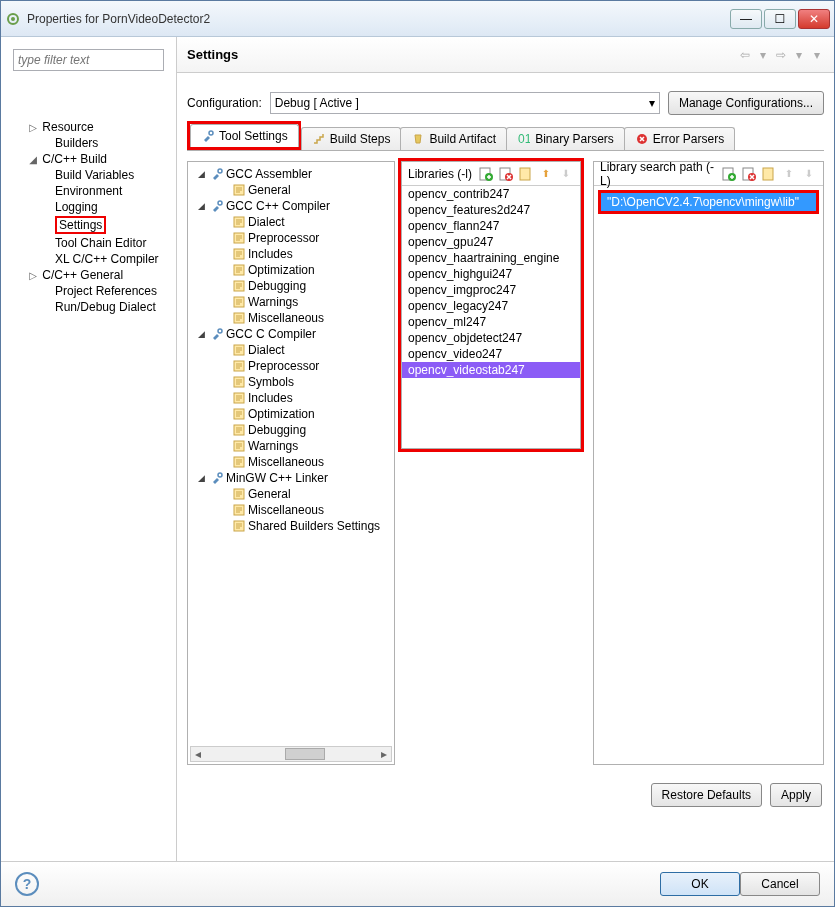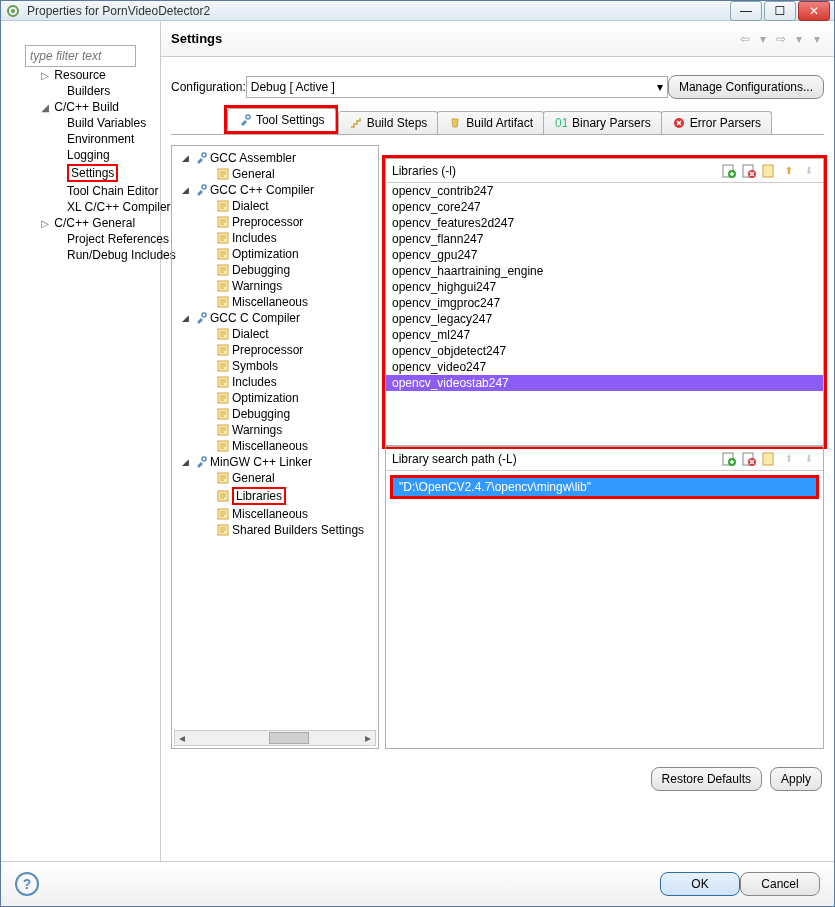--- a/index.html
+++ b/index.html
@@ -1,52 +1,52 @@
 <!DOCTYPE html>
 <html><head>
 <meta charset="utf-8">
 <style>
   * { box-sizing: border-box; font-family: "Segoe UI", Tahoma, sans-serif; font-size: 12px; }
   body { margin: 0; background: #fff; width: 835px; height: 907px; overflow: hidden; }
   .window { width: 835px; height: 907px; border: 1px solid #5a7aa0; display: flex; flex-direction: column; }
-  .titlebar { height: 20px; background: linear-gradient(#f4f8fc,#dde8f4); display: flex; align-items: center; padding: 0 4px; border-bottom: 1px solid #b8c8d8; }
+  .titlebar { height: 36px; background: linear-gradient(#f4f8fc,#dde8f4); display: flex; align-items: center; padding: 0 4px; border-bottom: 1px solid #b8c8d8; }
   .titlebar .icon { width: 16px; height: 16px; margin-right: 6px; display:inline-flex; align-items:center; justify-content:center;}
   .titlebar .title { flex: 1; color: #333; }
   .winbtns { display: flex; gap:0; }
   .winbtn { width:32px; height:20px; border:1px solid #8aa; background:linear-gradient(#f6f9fb,#dfe9f2); display:flex; align-items:center; justify-content:center; border-radius:3px; margin-left:2px;}
   .winbtn.close { background:linear-gradient(#f08080,#d43b2e); border-color:#a33; color:#fff;}
   .body { flex:1; display:flex; flex-direction:column; }
   .maincontent { flex:1; display:flex; }
-  .left-pane { width:160px; border-right:1px solid #ccc; padding:24px; display:flex; flex-direction:column; }
+  .left-pane { width:176px; border-right:1px solid #ccc; padding:12px; display:flex; flex-direction:column;gap:48px; }
   .filter-input { width:100%; height:22px; border:1px solid #abadb3; padding:2px 4px; color:#888; font-style:italic; }
   .tree { }
   .tree-item { padding:1px 0 1px 0; white-space:nowrap; cursor:default; }
   .tree-arrow { display:inline-block; width:12px; text-align:center; color:#666; font-size:10px;}
   .indent1 { padding-left:14px; }
   .indent3 { padding-left:42px; }
   .red-box { border:2px solid #e00; display:inline-block; padding:0 2px; }
   .right-pane { flex:1; display:flex; flex-direction:column; }
   .hdr { height:36px; border-bottom:1px solid #ccc; display:flex; align-items:center; padding:0 10px; background:linear-gradient(#fff,#f4f4f4);}
   .hdr .title { font-weight:bold; font-size:13px; flex:1;}
   .navbtns { display:flex; gap:4px; color:#aaa; }
   .navbtns span { width:14px; text-align:center; }
-  .config-row { padding:18px 10px 10px 10px; display:flex; align-items:center; }
+  .config-row { padding:18px 10px 10px 10px; display:flex; align-items:center; gap:8px;}
   .config-select { flex:1; height:22px; border:1px solid #abadb3; background:#fff; padding:0 4px; display:flex; align-items:center; justify-content:space-between;}
-  .btn { height:24px; padding:0 10px; border:1px solid #888; background:linear-gradient(#f8f8f8,#e4e4e4); border-radius:8px; display:inline-flex; align-items:center; cursor:default;}
+  .btn { height:24px; padding:0 10px; border:1px solid #888; background:linear-gradient(#f8f8f8,#e4e4e4); border-radius:3px; display:inline-flex; align-items:center; cursor:default;}
   .tabs-wrap { padding:0 10px; }
-  .tabs { display:flex; border-bottom:1px solid #b0b0b0; height:26px; align-items:flex-end;justify-content:center; }
+  .tabs { display:flex; border-bottom:1px solid #b0b0b0; height:26px; align-items:flex-end; }
   .tab { padding:4px 10px; border:1px solid #b0b0b0; border-bottom:none; background:linear-gradient(#f8f8f8,#ececec); border-top-left-radius:3px; border-top-right-radius:3px; display:flex; align-items:center; gap:4px; margin-right:-1px; position:relative;}
   .tab.active { background:#fff; z-index:2; }
   .tab .tabicon { width:14px; height:14px; display:inline-flex; align-items:center; justify-content:center;}
   .content-area { display:flex; padding:10px; gap:6px; height:624px;}
   .tool-tree { width:208px; border:1px solid #b0b0b0; padding:4px; overflow:auto; position:relative;}
   .tool-item { padding:1px 0; white-space:nowrap; display:flex; align-items:center; gap:2px;}
   .tool-icon { width:14px; height:14px; display:inline-flex; align-items:center; justify-content:center; }
   .tool-arrow { display:inline-block; width:10px; color:#444; font-size:9px; }
-  .lib-panels { flex:1; display:flex; flex-direction:column; gap:0;margin-top:13px; }
+  .lib-panels { flex:1; display:flex; flex-direction:row; gap:12px; }
   .libbox { border:1px solid #b0b0b0; display:flex; flex-direction:column; }
   .libbox.top { height:288px; }
   .libbox.bottom { flex:1; }
   .libbox.redborder { outline:3px solid #e00; outline-offset:0px; }
   .libhdr { height:24px; border-bottom:1px solid #ccc; display:flex; align-items:center; padding:0 6px; gap:6px;}
   .libhdr .lbl { flex:1; }
   .libhdr .tools { display:flex; gap:4px; }
   .tbtn { width:16px; height:16px; display:inline-flex; align-items:center; justify-content:center; font-size:10px;}
   .liblist { flex:1; overflow:auto; border-top:none; }
   .librow { padding:1px 6px; white-space:nowrap; }
@@ -94,21 +94,21 @@
             <div class="tree-item indent3">Builders</div>
             <div class="tree-item indent1"><span class="tree-arrow">◢</span> C/C++ Build</div>
             <div class="tree-item indent3">Build Variables</div>
             <div class="tree-item indent3">Environment</div>
             <div class="tree-item indent3">Logging</div>
             <div class="tree-item indent3"><span class="red-box">Settings</span></div>
             <div class="tree-item indent3">Tool Chain Editor</div>
             <div class="tree-item indent3">XL C/C++ Compiler</div>
             <div class="tree-item indent1"><span class="tree-arrow">▷</span> C/C++ General</div>
             <div class="tree-item indent3">Project References</div>
-            <div class="tree-item indent3">Run/Debug Includes</div>
+            <div class="tree-item indent3">Run/Debug Dialect</div>
           </div>
       </div>
 
       <div class="right-pane">
         <div class="hdr">
           <span class="title">Settings</span>
           <div class="navbtns">
             <span>⇦</span>
             <span>▾</span>
             <span>⇨</span>
@@ -380,30 +380,20 @@
               </div>
               <div class="tool-item" style="padding-left: 28px;">
                 <span class="tool-arrow"></span>
                 <span class="tool-icon">
                   <svg width="12" height="12">
                     <rect x="1" y="1" width="10" height="10" fill="#ffe9a8" stroke="#c9a54a"></rect>
                     <path d="M3 4h6M3 6h6M3 8h4" stroke="#c9a54a"></path>
                   </svg>
                 </span>
                 <span>General</span>
-              </div>
-              <div class="tool-item" style="padding-left: 28px;">
-                <span class="tool-arrow"></span>
-                <span class="tool-icon">
-                  <svg width="12" height="12">
-                    <rect x="1" y="1" width="10" height="10" fill="#ffe9a8" stroke="#c9a54a"></rect>
-                    <path d="M3 4h6M3 6h6M3 8h4" stroke="#c9a54a"></path>
-                  </svg>
-                </span>
-                <span><span class="red-box">Libraries</span></span>
               </div>
               <div class="tool-item" style="padding-left: 28px;">
                 <span class="tool-arrow"></span>
                 <span class="tool-icon">
                   <svg width="12" height="12">
                     <rect x="1" y="1" width="10" height="10" fill="#ffe9a8" stroke="#c9a54a"></rect>
                     <path d="M3 4h6M3 6h6M3 8h4" stroke="#c9a54a"></path>
                   </svg>
                 </span>
                 <span>Miscellaneous</span>
@@ -450,21 +440,20 @@
                       <svg width="14" height="14">
                         <rect x="1" y="1" width="10" height="12" fill="#ffe9a8" stroke="#c9a54a"></rect>
                       </svg>
                     </span>
                   <span class="tbtn" style="color:#e6a23c">⬆</span>
                   <span class="tbtn" style="color:#ccc">⬇</span>
                 </div>
               </div>
               <div class="liblist" id="libs-list">
                   <div class="librow">opencv_contrib247</div>
-                  <div class="librow">opencv_core247</div>
                   <div class="librow">opencv_features2d247</div>
                   <div class="librow">opencv_flann247</div>
                   <div class="librow">opencv_gpu247</div>
                   <div class="librow">opencv_haartraining_engine</div>
                   <div class="librow">opencv_highgui247</div>
                   <div class="librow">opencv_imgproc247</div>
                   <div class="librow">opencv_legacy247</div>
                   <div class="librow">opencv_ml247</div>
                   <div class="librow">opencv_objdetect247</div>
                   <div class="librow">opencv_video247</div>

